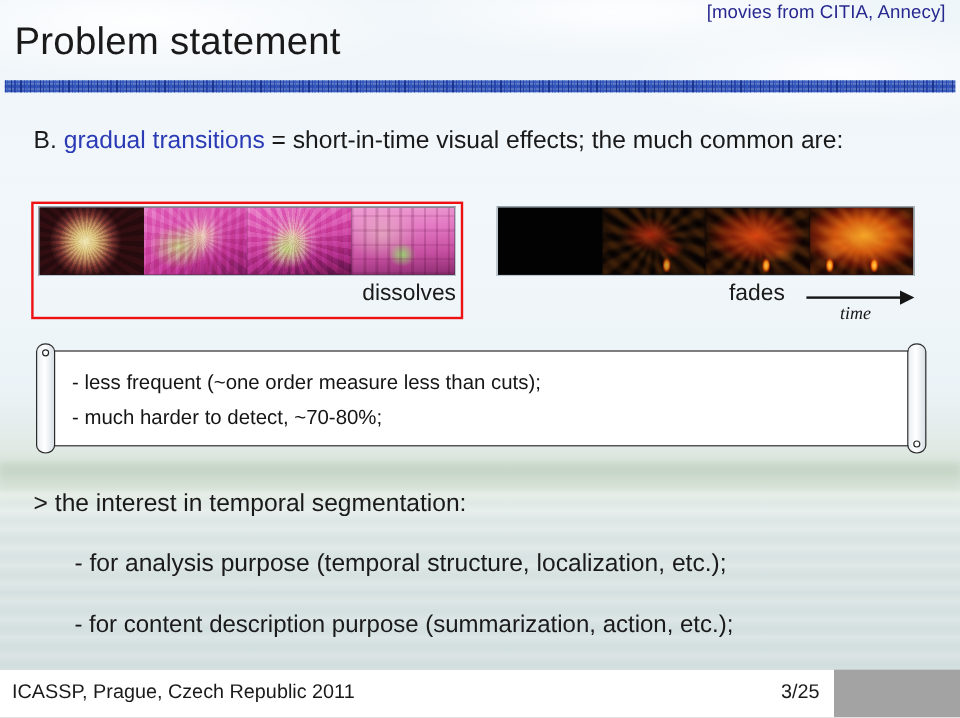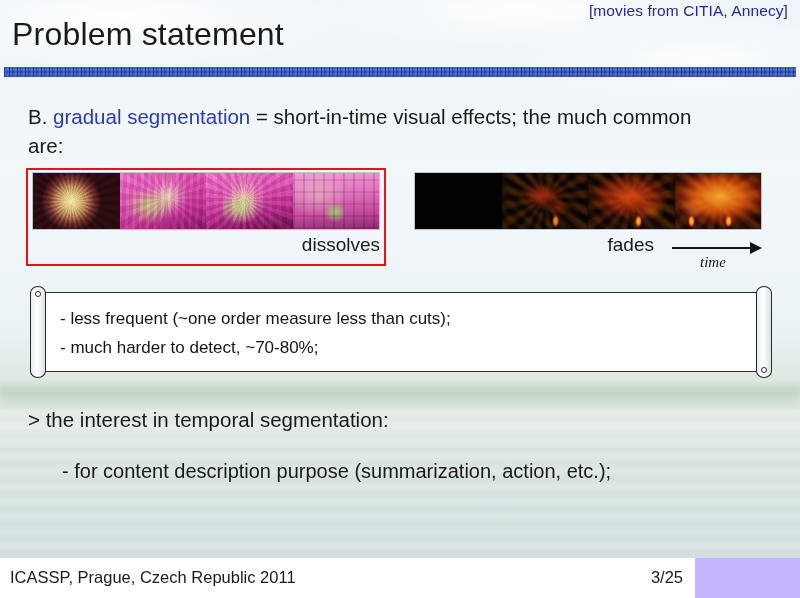--- a/index.html
+++ b/index.html
@@ -10,21 +10,21 @@
     overflow: hidden;
     background: #ffffff;
     font-family: "Liberation Sans", sans-serif;
   }
 
   #slide {
     position: relative;
     width: 800px;
     height: 598px;
     overflow: hidden;
-    background: #c4b5fd;
+    background: #a3a3a3;
   }
 
   
   .bg-photo {
     position: absolute;
     left: 0; top: 0;
     width: 800px; height: 558px;
     background:
       
       linear-gradient(to bottom,
@@ -364,21 +364,21 @@
 <div id="slide">
 
   <div class="bg-photo"></div>
   <div class="bg-shore"></div>
   <div class="bg-water"></div>
 
   <div class="credit-line">[movies from CITIA, Annecy]</div>
   <div class="slide-title">Problem statement</div>
   <div class="title-rule"></div>
 
-  <div class="para-b"><span>B. </span><span class="kw-gradual">gradual segmentation</span><span> = short-in-time visual effects; the much common are:</span></div>
+  <div class="para-b"><span>B. </span><span class="kw-gradual">gradual transitions</span><span> = short-in-time visual effects; the much common are:</span></div>
 
   <div class="fig-row">
 
     <div class="red-frame"></div>
 
     <div class="filmstrip dissolves">
       <div class="frame d1"></div>
       <div class="frame d2"></div>
       <div class="frame d3"></div>
       <div class="frame d4"></div>
@@ -417,20 +417,21 @@
         <span class="knot"></span>
       </div>
     <div class="scroll-lines">
       <div>- less frequent (~one order measure less than cuts);</div>
       <div>- much harder to detect, ~70-80%;</div>
     </div>
   </div>
 
   <div class="lower">
     <div class="l0">&gt; the interest in temporal segmentation:</div>
+    <div class="l1">- for analysis purpose (temporal structure, localization, etc.);</div>
     <div class="l2">- for content description purpose (summarization, action, etc.);</div>
   </div>
 
   <div class="footer">
     <div class="footer-left">ICASSP, Prague, Czech Republic 2011</div>
     <div class="footer-right">3/25</div>
   </div>
 
 </div>
 

